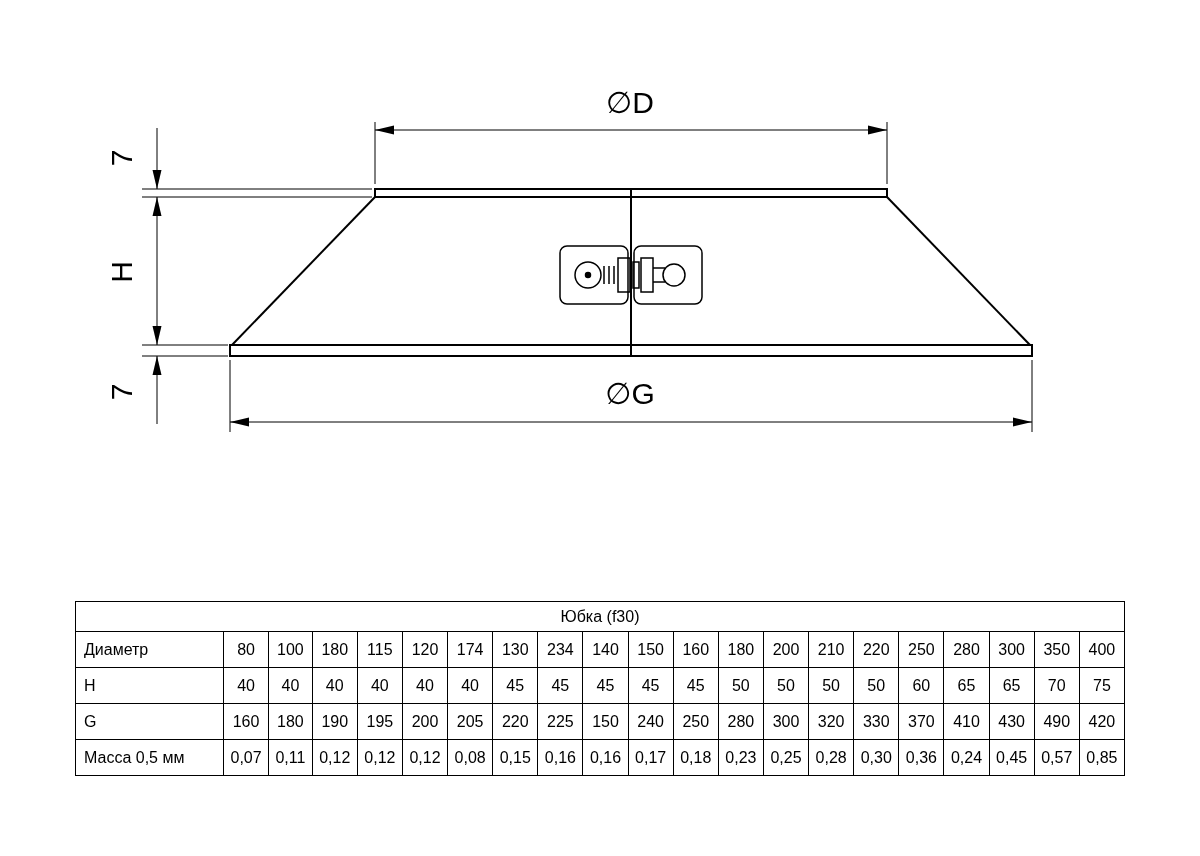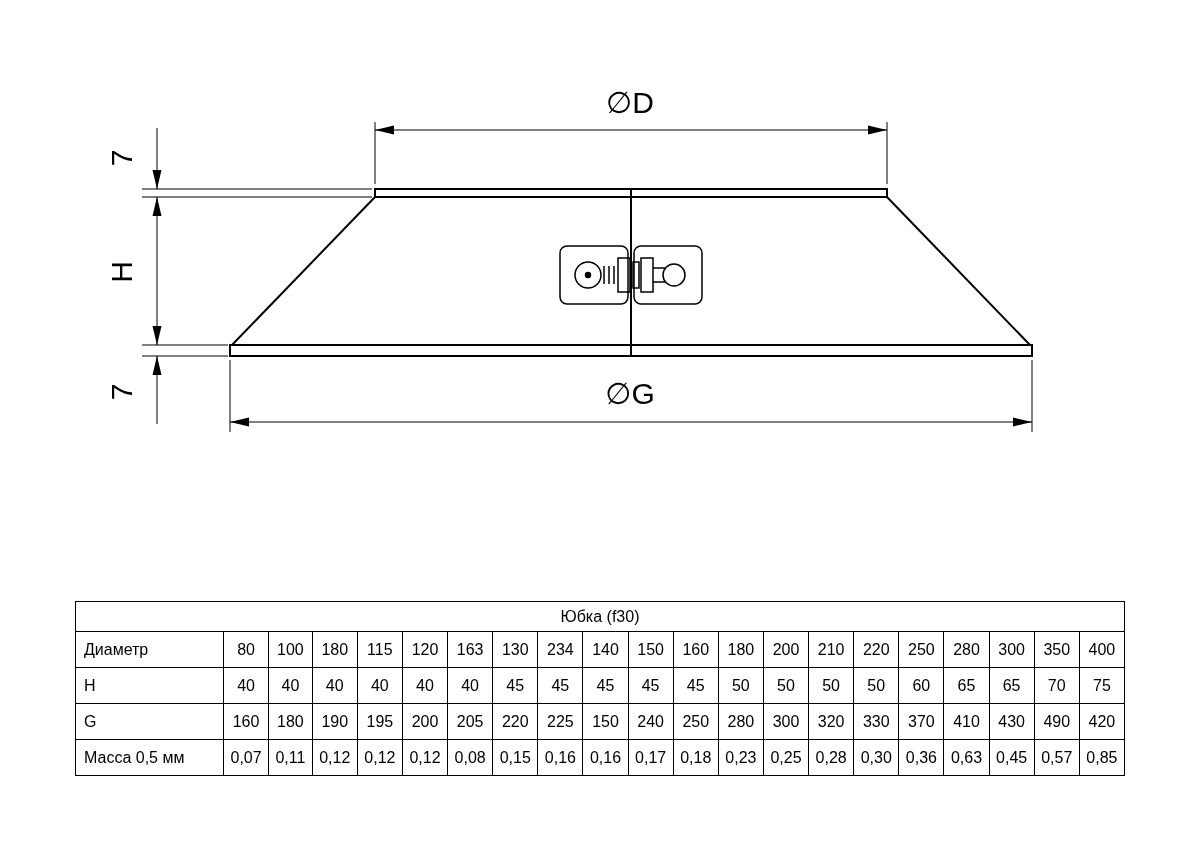--- a/index.html
+++ b/index.html
@@ -116,21 +116,21 @@
       </tr>
     </thead>
     <tbody id="tbl-body">
         <tr>
           <td class="label-cell">Диаметр</td>
           <td>80</td>
           <td>100</td>
           <td>180</td>
           <td>115</td>
           <td>120</td>
-          <td>163</td>
+          <td>174</td>
           <td>130</td>
           <td>234</td>
           <td>140</td>
           <td>150</td>
           <td>160</td>
           <td>180</td>
           <td>200</td>
           <td>210</td>
           <td>220</td>
           <td>250</td>
@@ -196,21 +196,21 @@
           <td>0,15</td>
           <td>0,16</td>
           <td>0,16</td>
           <td>0,17</td>
           <td>0,18</td>
           <td>0,23</td>
           <td>0,25</td>
           <td>0,28</td>
           <td>0,30</td>
           <td>0,36</td>
-          <td>0,63</td>
+          <td>0,24</td>
           <td>0,45</td>
           <td>0,57</td>
           <td>0,85</td>
         </tr>
       </tbody>
   </table>
 
 </div>
 
 </body></html>

